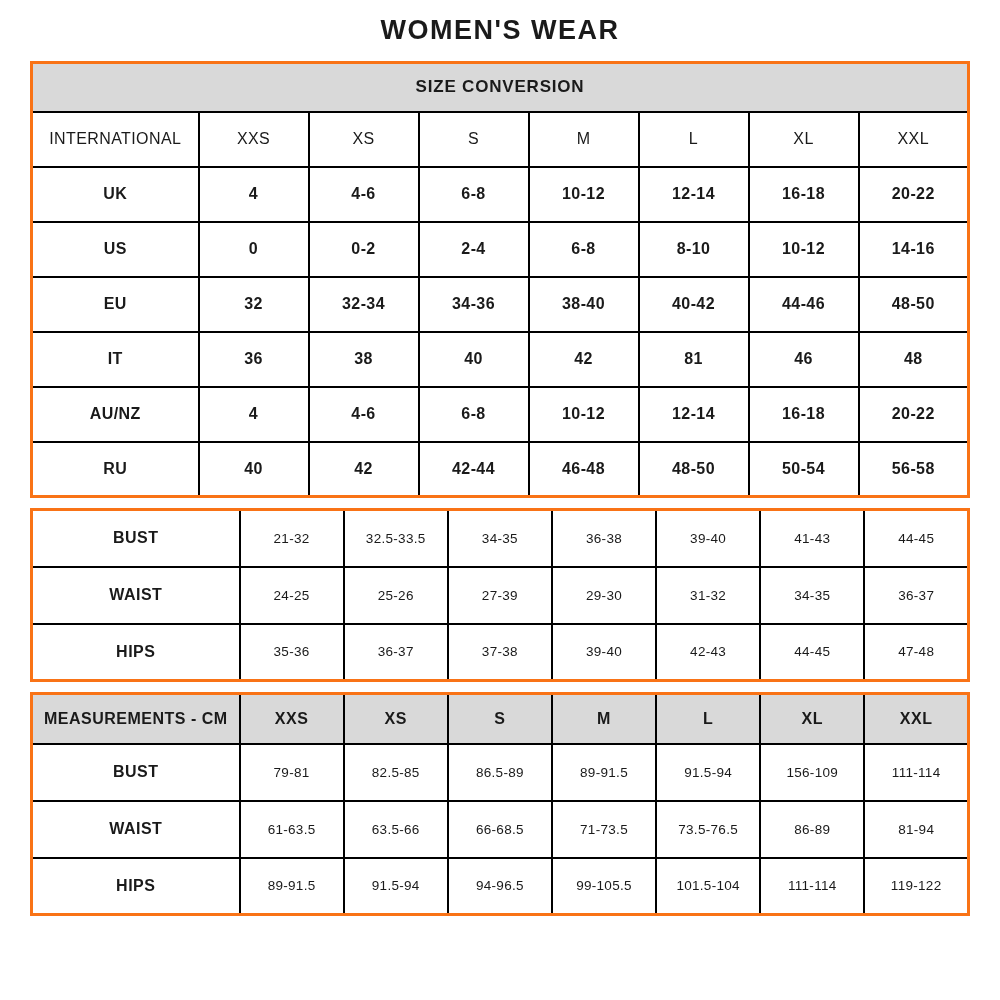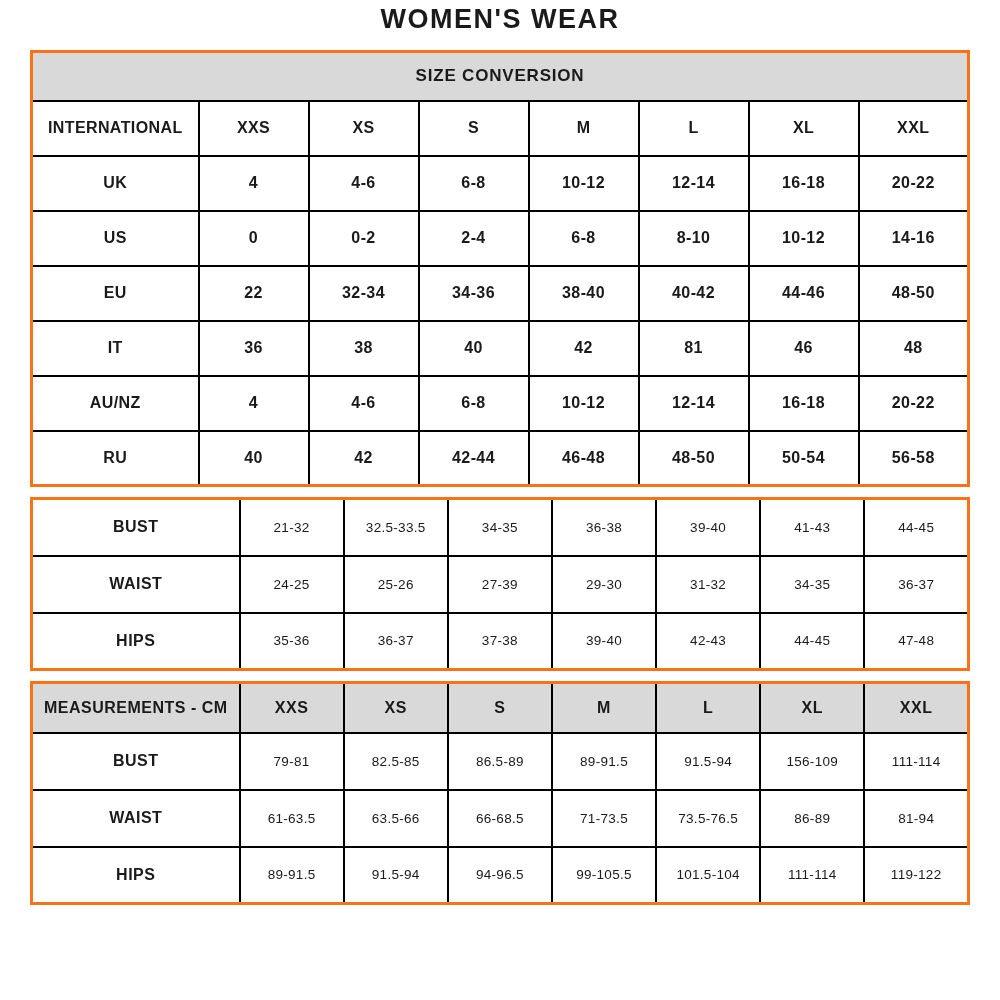--- a/index.html
+++ b/index.html
@@ -11,21 +11,21 @@
     background: #ffffff;
     font-family: "Liberation Sans", "DejaVu Sans", sans-serif;
     color: #1a1a1a;
   }
   .page { width: 1000px; height: 1000px; overflow: hidden; }
   .title {
     text-align: center;
     font-size: 27px;
     font-weight: 700;
     letter-spacing: 1.5px;
-    padding-top: 4px;
+    padding-top: 15px;
     margin-bottom: 15px;
   }
   table {
     border-collapse: collapse;
     table-layout: fixed;
     width: 940px;
     margin: 0 auto 10px auto;
     border: 3px solid #f97316;
   }
   td, th {
@@ -38,21 +38,21 @@
   
   tr.banner th {
     background: #d9d9d9;
     height: 49px;
     font-size: 17px;
     font-weight: 700;
     letter-spacing: 0.8px;
   }
   
   .t1 td { height: 55px; font-size: 16px; font-weight: 700; letter-spacing: 0.4px; }
-  .t1 tr.hdr td { background: #ffffff; font-weight: 700; }
+  .t1 tr.hdr td { background: #ffffff; font-weight: 400; }
   .t1 col.lblcol { width: 167px; }
   
   .t2 td { height: 57px; font-size: 13.5px; font-weight: 400; letter-spacing: 0.3px; }
   .t2 tr.hdr td {
     background: #d9d9d9;
     height: 50px;
     font-size: 16px;
     font-weight: 700;
     letter-spacing: 0.5px;
   }
@@ -108,21 +108,21 @@
           <td>0</td>
           <td>0-2</td>
           <td>2-4</td>
           <td>6-8</td>
           <td>8-10</td>
           <td>10-12</td>
           <td>14-16</td>
         </tr>
         <tr>
           <td class="lbl">EU</td>
-          <td>22</td>
+          <td>32</td>
           <td>32-34</td>
           <td>34-36</td>
           <td>38-40</td>
           <td>40-42</td>
           <td>44-46</td>
           <td>48-50</td>
         </tr>
         <tr>
           <td class="lbl">IT</td>
           <td>36</td>

